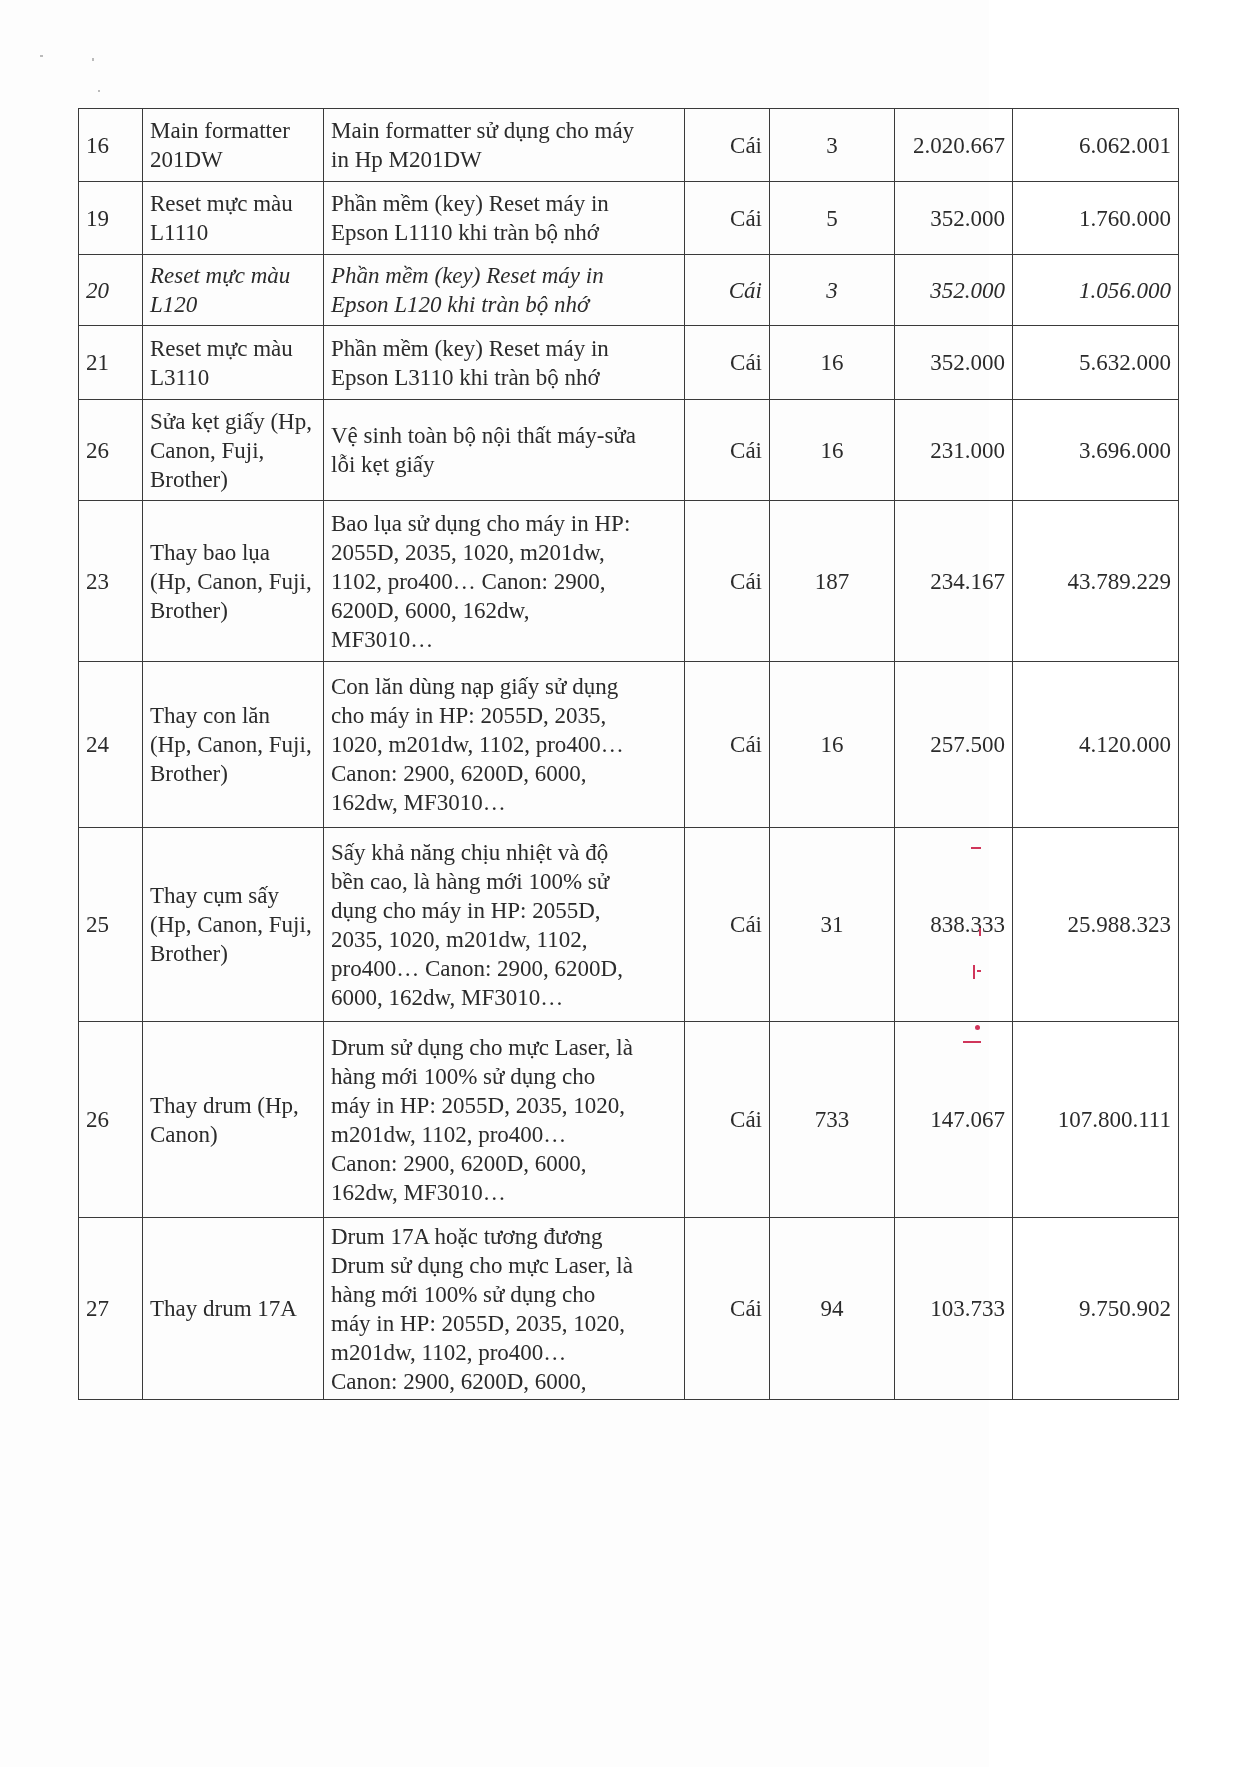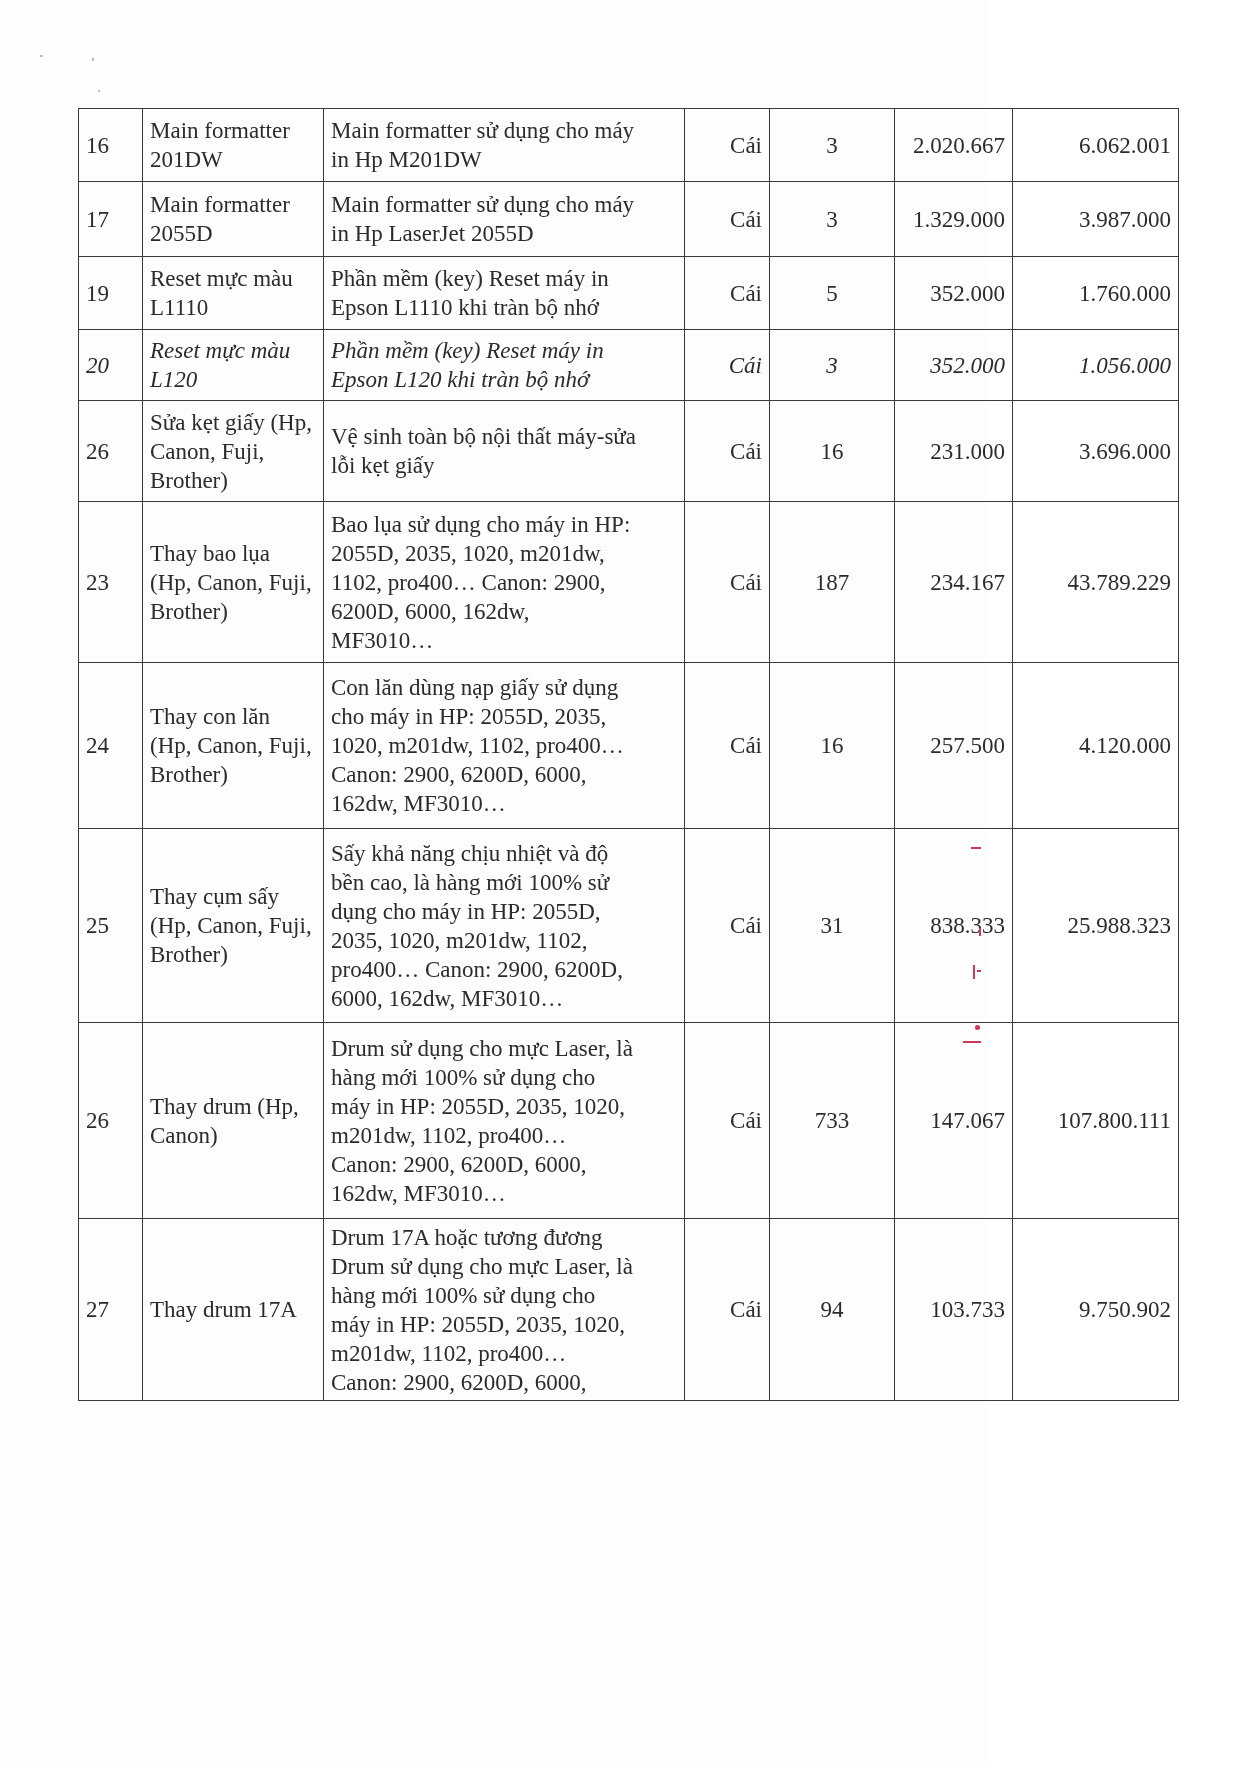--- a/index.html
+++ b/index.html
@@ -50,32 +50,20 @@
           <td class="name">Main formatter 201DW</td>
           <td class="desc">
             <span class="desc-line">Main formatter sử dụng cho máy</span>
             <span class="desc-line">in Hp M201DW</span>
           </td>
           <td class="unit">Cái</td>
           <td class="qty">3</td>
           <td class="price">2.020.667</td>
           <td class="total">6.062.001</td>
         </tr>
-        <tr style="height: 75px;">
-          <td class="stt">17</td>
-          <td class="name">Main formatter 2055D</td>
-          <td class="desc">
-            <span class="desc-line">Main formatter sử dụng cho máy</span>
-            <span class="desc-line">in Hp LaserJet 2055D</span>
-          </td>
-          <td class="unit">Cái</td>
-          <td class="qty">3</td>
-          <td class="price">1.329.000</td>
-          <td class="total">3.987.000</td>
-        </tr>
         <tr style="height: 73px;">
           <td class="stt">19</td>
           <td class="name">Reset mực màu L1110</td>
           <td class="desc">
             <span class="desc-line">Phần mềm (key) Reset máy in</span>
             <span class="desc-line">Epson L1110 khi tràn bộ nhớ</span>
           </td>
           <td class="unit">Cái</td>
           <td class="qty">5</td>
           <td class="price">352.000</td>
@@ -85,20 +73,32 @@
           <td class="stt">20</td>
           <td class="name">Reset mực màu L120</td>
           <td class="desc">
             <span class="desc-line">Phần mềm (key) Reset máy in</span>
             <span class="desc-line">Epson L120 khi tràn bộ nhớ</span>
           </td>
           <td class="unit">Cái</td>
           <td class="qty">3</td>
           <td class="price">352.000</td>
           <td class="total">1.056.000</td>
+        </tr>
+        <tr style="height: 74px;">
+          <td class="stt">21</td>
+          <td class="name">Reset mực màu L3110</td>
+          <td class="desc">
+            <span class="desc-line">Phần mềm (key) Reset máy in</span>
+            <span class="desc-line">Epson L3110 khi tràn bộ nhớ</span>
+          </td>
+          <td class="unit">Cái</td>
+          <td class="qty">16</td>
+          <td class="price">352.000</td>
+          <td class="total">5.632.000</td>
         </tr>
         <tr style="height: 101px;">
           <td class="stt">26</td>
           <td class="name">Sửa kẹt giấy (Hp, Canon, Fuji, Brother)</td>
           <td class="desc">
             <span class="desc-line">Vệ sinh toàn bộ nội thất máy-sửa</span>
             <span class="desc-line">lỗi kẹt giấy</span>
           </td>
           <td class="unit">Cái</td>
           <td class="qty">16</td>

